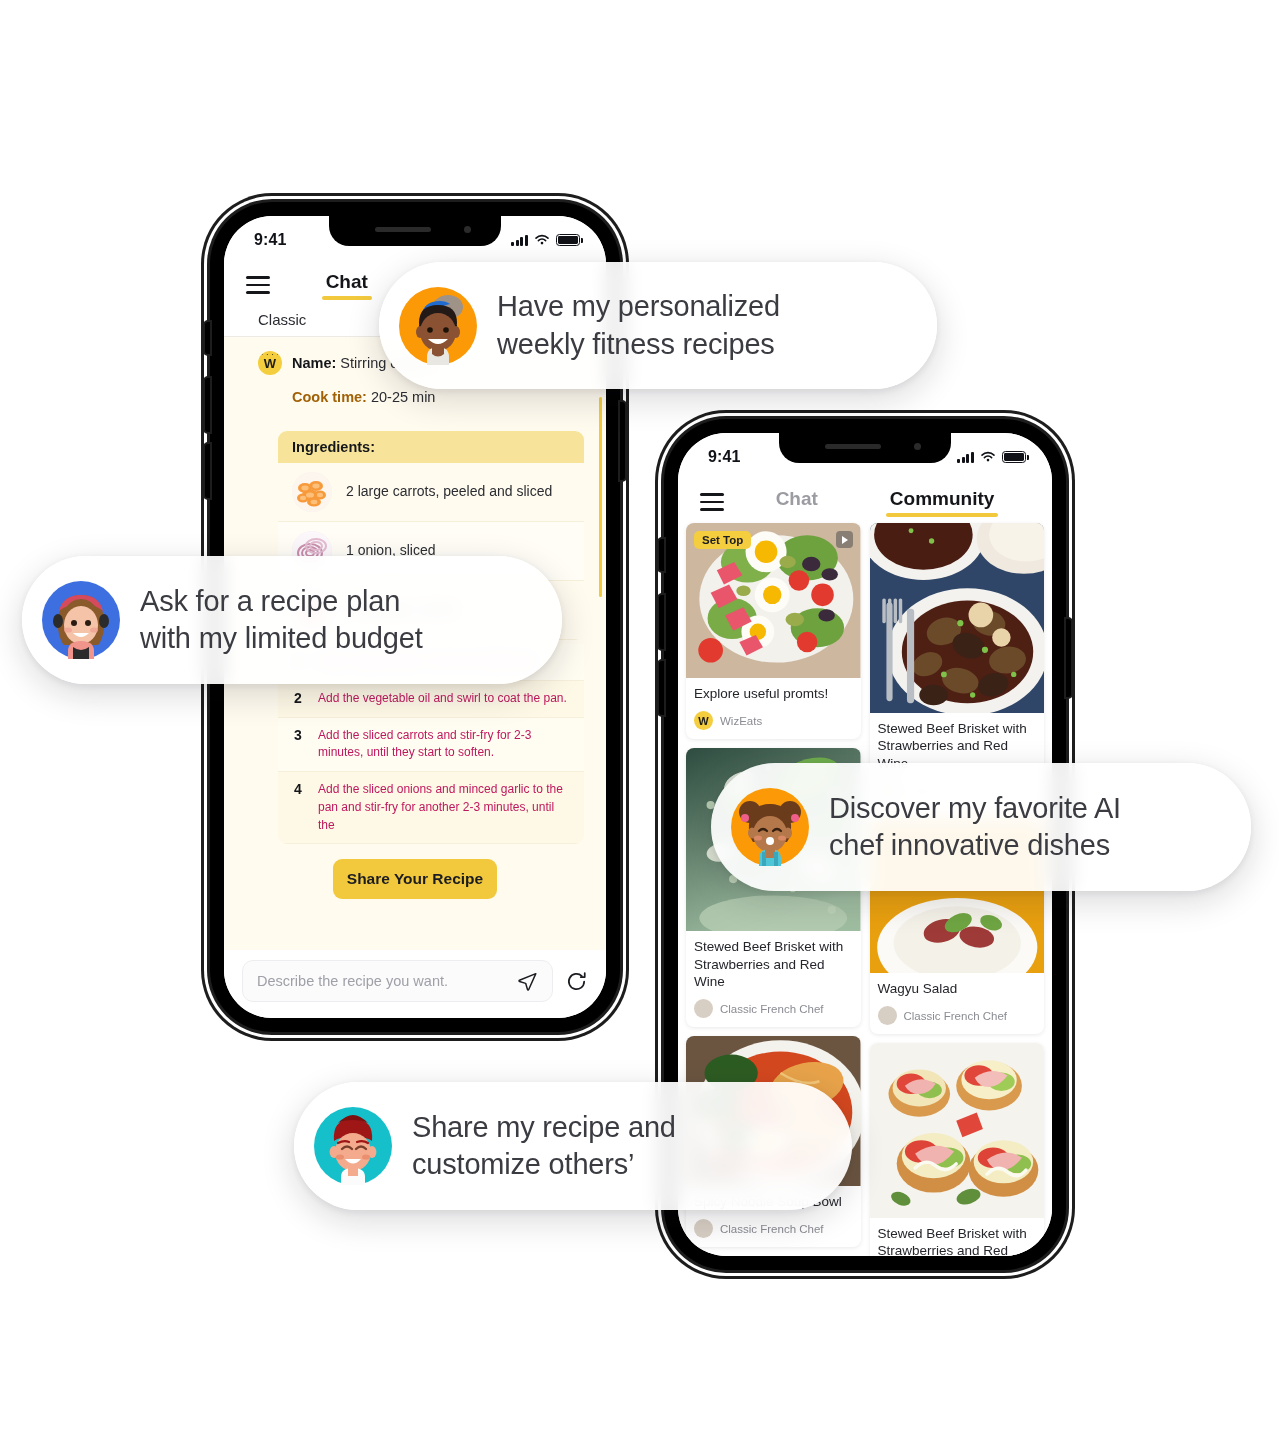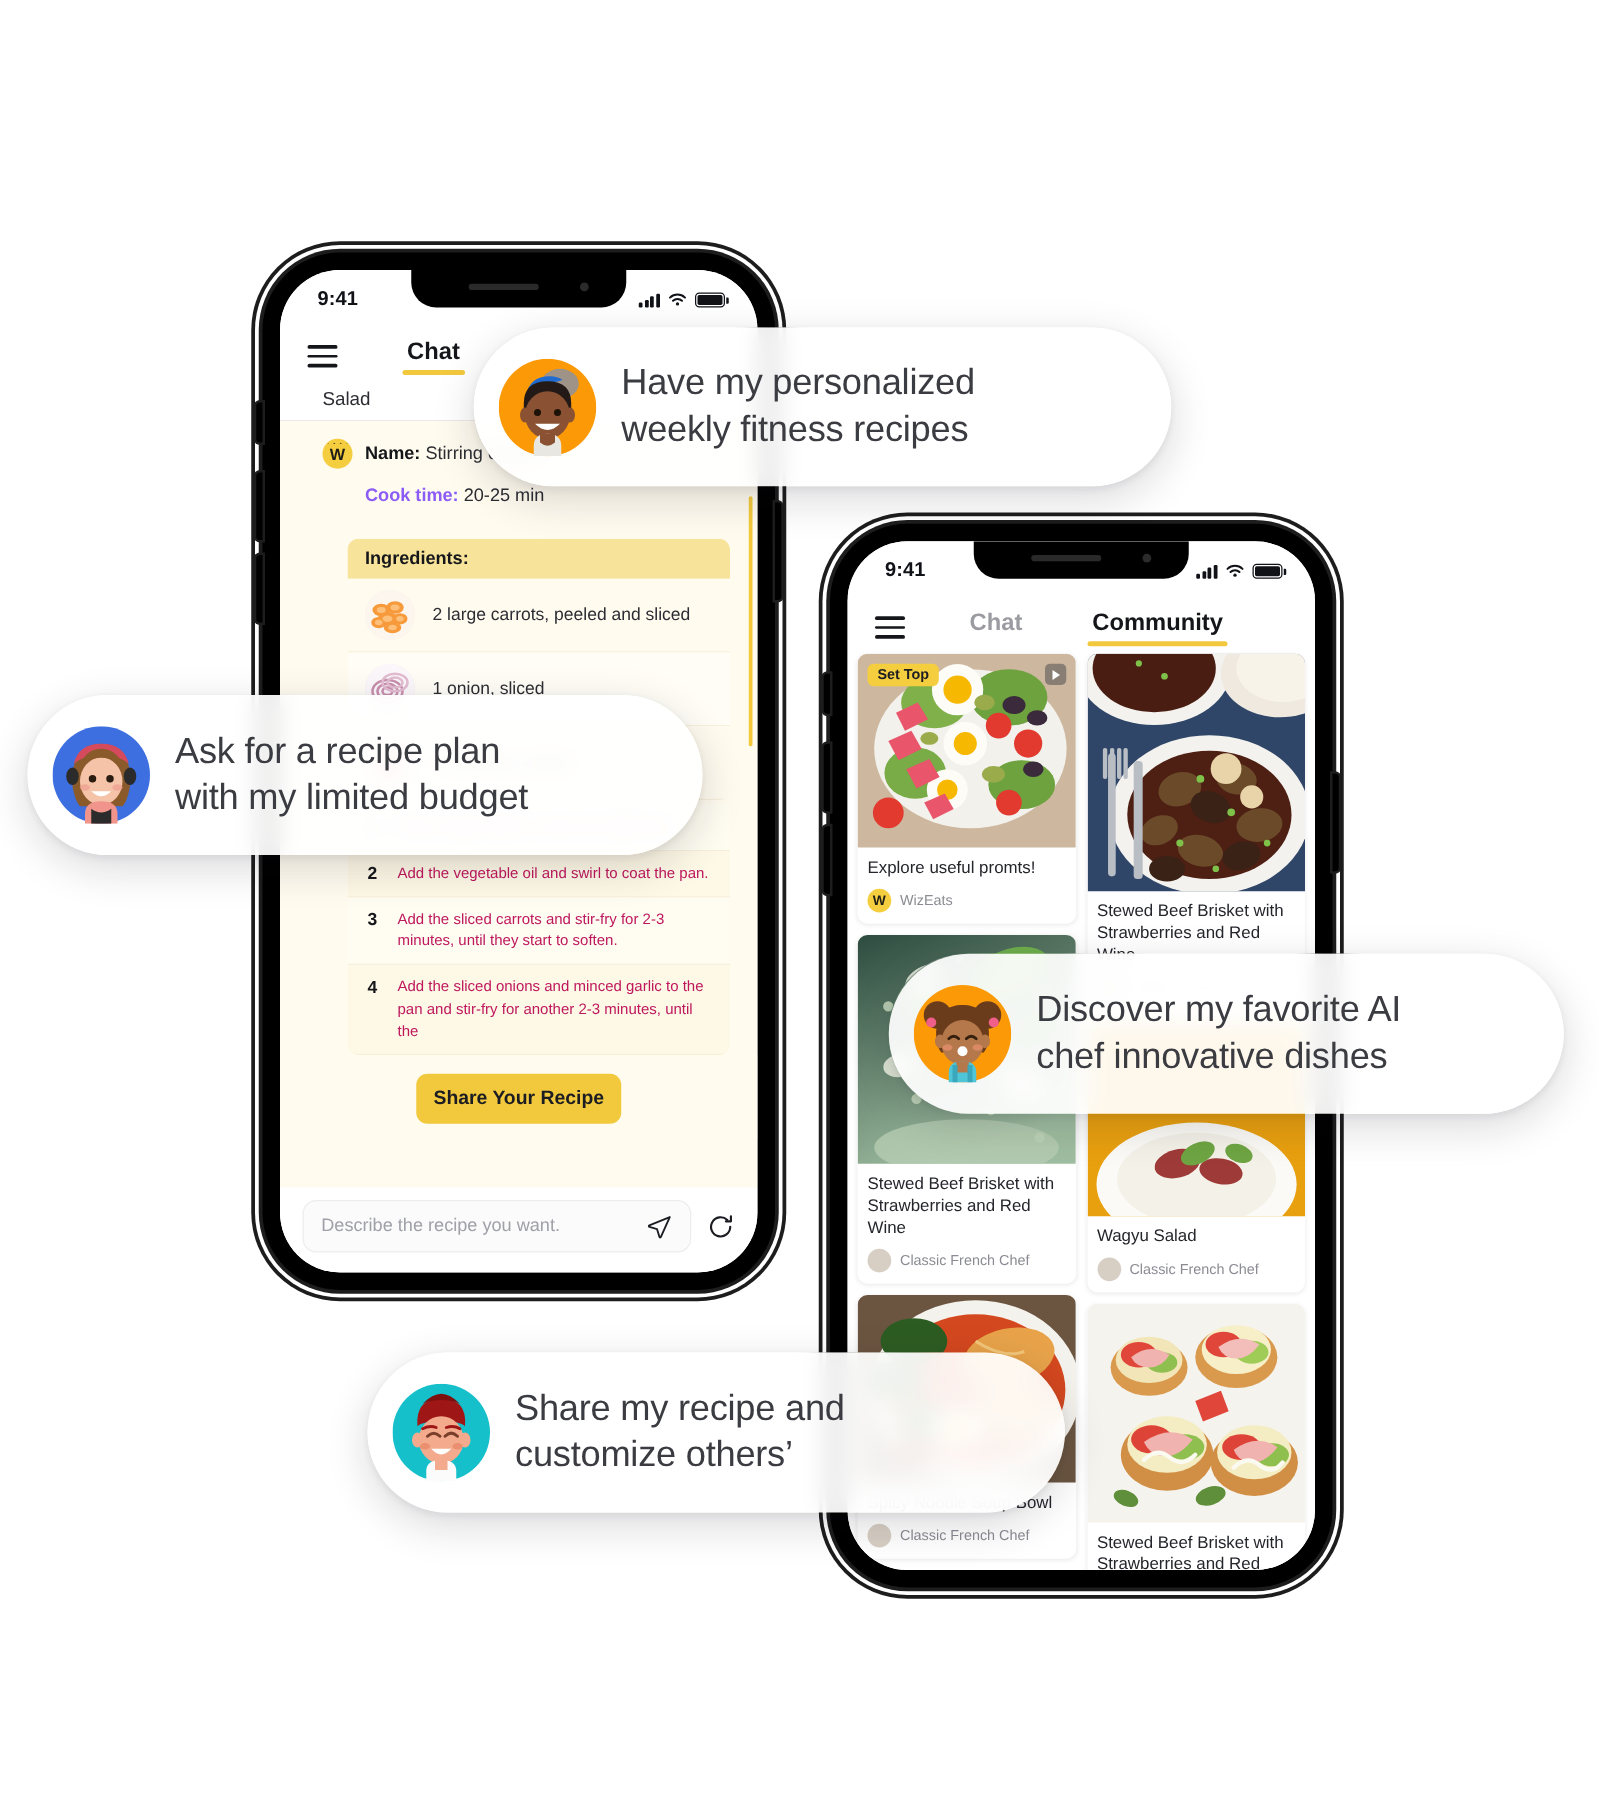--- a/index.html
+++ b/index.html
@@ -80,21 +80,21 @@
     padding: 8px 22px 0 22px; height: 46px; background: #fff;
   }
   .hamburger { width: 24px; cursor: pointer; }
   .hamburger span {
     display: block; height: 2.6px; background: #15161a;
     border-radius: 2px; margin: 5px 0;
   }
   .navtabs { flex: 1; display: flex; justify-content: center; gap: 56px; }
   .navtab {
     font-size: 19px; font-weight: 700; color: #9b9ba2;
-    padding-bottom: 7px; position: relative; cursor: pointer; white-space: nowrap;
+    padding-bottom: 7px; position: relative; cursor: pointer; white-space: nowrap; margin-left: 16px;
   }
   .navtab.active { color: #15161a; }
   .navtab.active::after {
     content: ""; position: absolute; left: -4px; right: -4px; bottom: 0;
     height: 4px; border-radius: 3px; background: #F2C93D;
   }
 
   
   .subtabs {
     display: flex; gap: 30px; padding: 7px 34px 8px 34px;
@@ -112,21 +112,21 @@
     font-size: 13px; font-weight: 700; color: #1e1d17; line-height:1;
   }
   .wiz-avatar::before {
     content: ""; position: absolute; top: 3px; left: 4px; right: 4px; height: 5px;
     border-top: 1.6px solid #1e1d17;
     clip-path: polygon(0 100%, 0 0, 18% 55%, 34% 0, 50% 55%, 66% 0, 82% 55%, 100% 0, 100% 100%);
   }
   .msgtext { font-size: 14.5px; color: #2c2d33; line-height: 1.5; padding-top: 2px; }
   .msgtext b { color: #15161a; margin-top: 26px; }
   .cooktime { font-size: 14.5px; color: #2c2d33; padding: 14px 14px 0 48px; }
-  .cooktime b { color: #8b5cf6; }
+  .cooktime b { color: #a16207; }
 
   .ingbox { margin: 26px 14px 0 34px; border-radius: 9px; overflow: hidden; }
   .ingbox .hd {
     background: #F7E49A; padding: 8px 14px; font-size: 14.5px;
     font-weight: 700; color: #15161a;
   }
   .ingrow {
     display: flex; align-items: center; gap: 14px; padding: 9px 14px;
     background: #FFFBEF; border-bottom: 1px solid #F6EFD9;
   }
@@ -270,21 +270,21 @@
               <span></span>
               <span></span>
             </div>
           <div class="navtabs">
             <div class="navtab active">Chat</div>
             <div class="navtab" style="opacity:0">Community</div>
           </div>
         </div>
 
         <div class="subtabs">
-          <div class="subtab">Salad</div>
+          <div class="subtab">Classic</div>
         </div>
 
         <div class="chatbody">
           <div class="scrollbar-v" style="top:60px;height:200px;"></div>
 
           <div class="msgrow" style="padding-left:34px;">
             <div class="wiz-avatar">W</div>
             <div class="msgtext">
               <b>Name:</b>
               <span>Stirring carrots</span>

